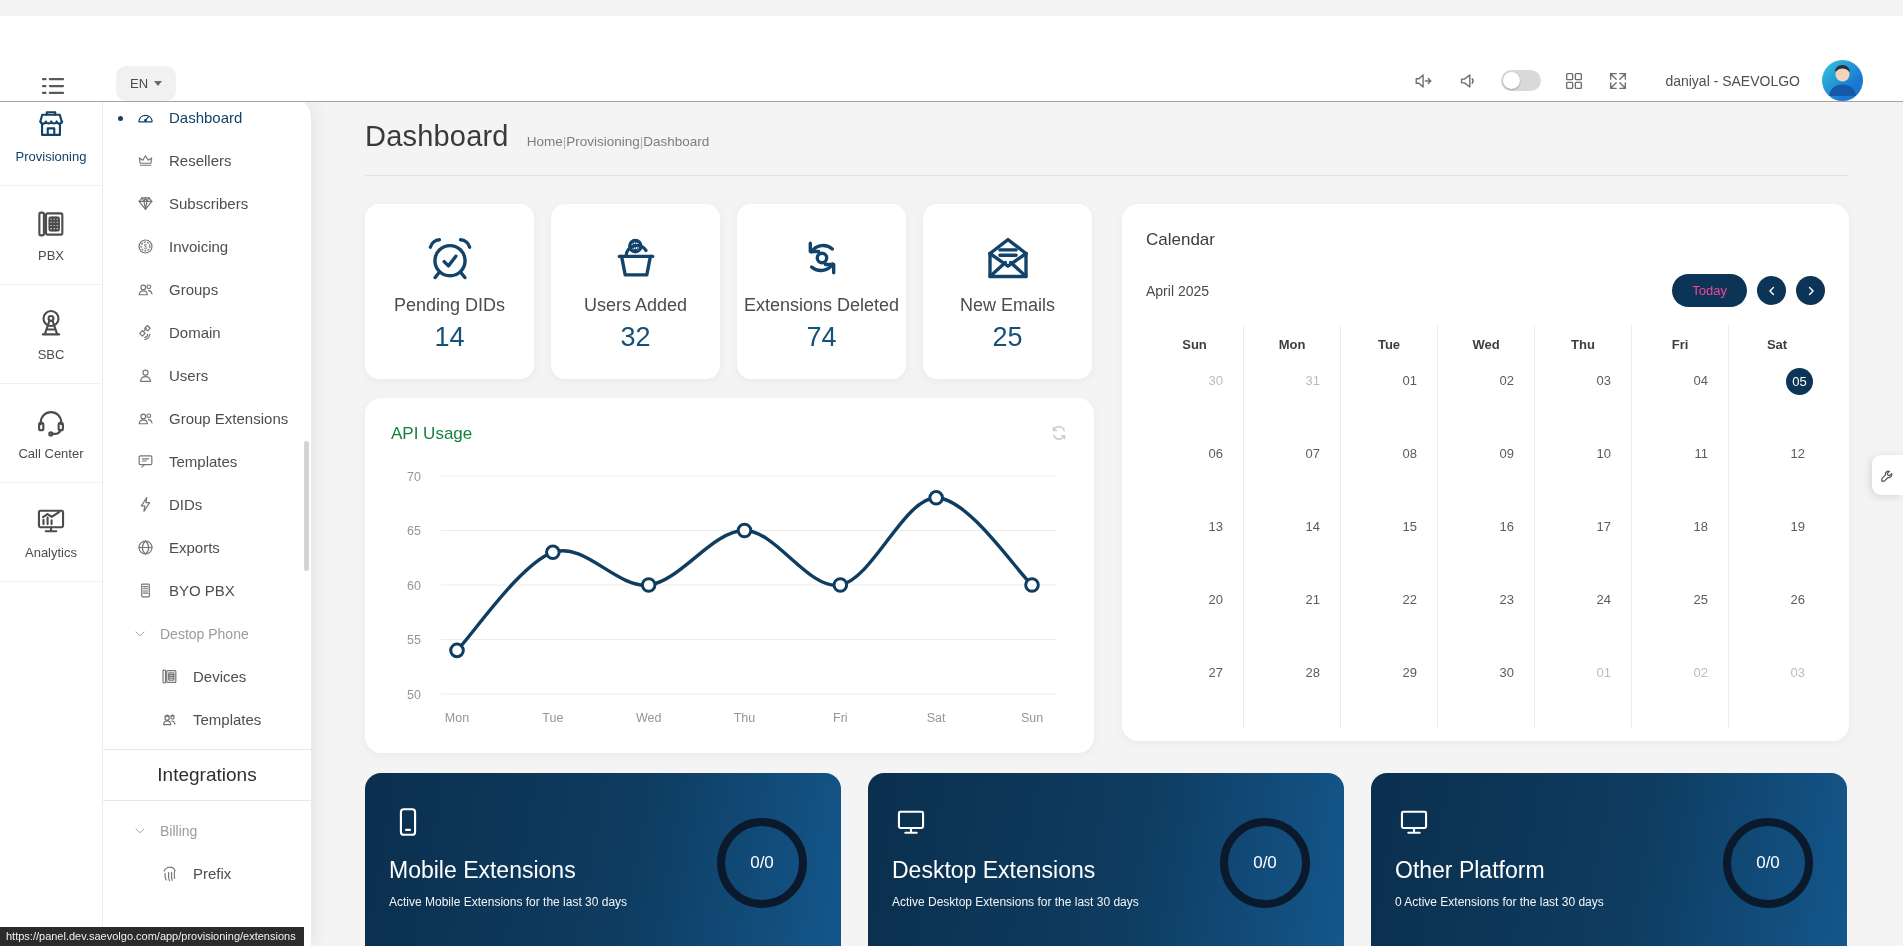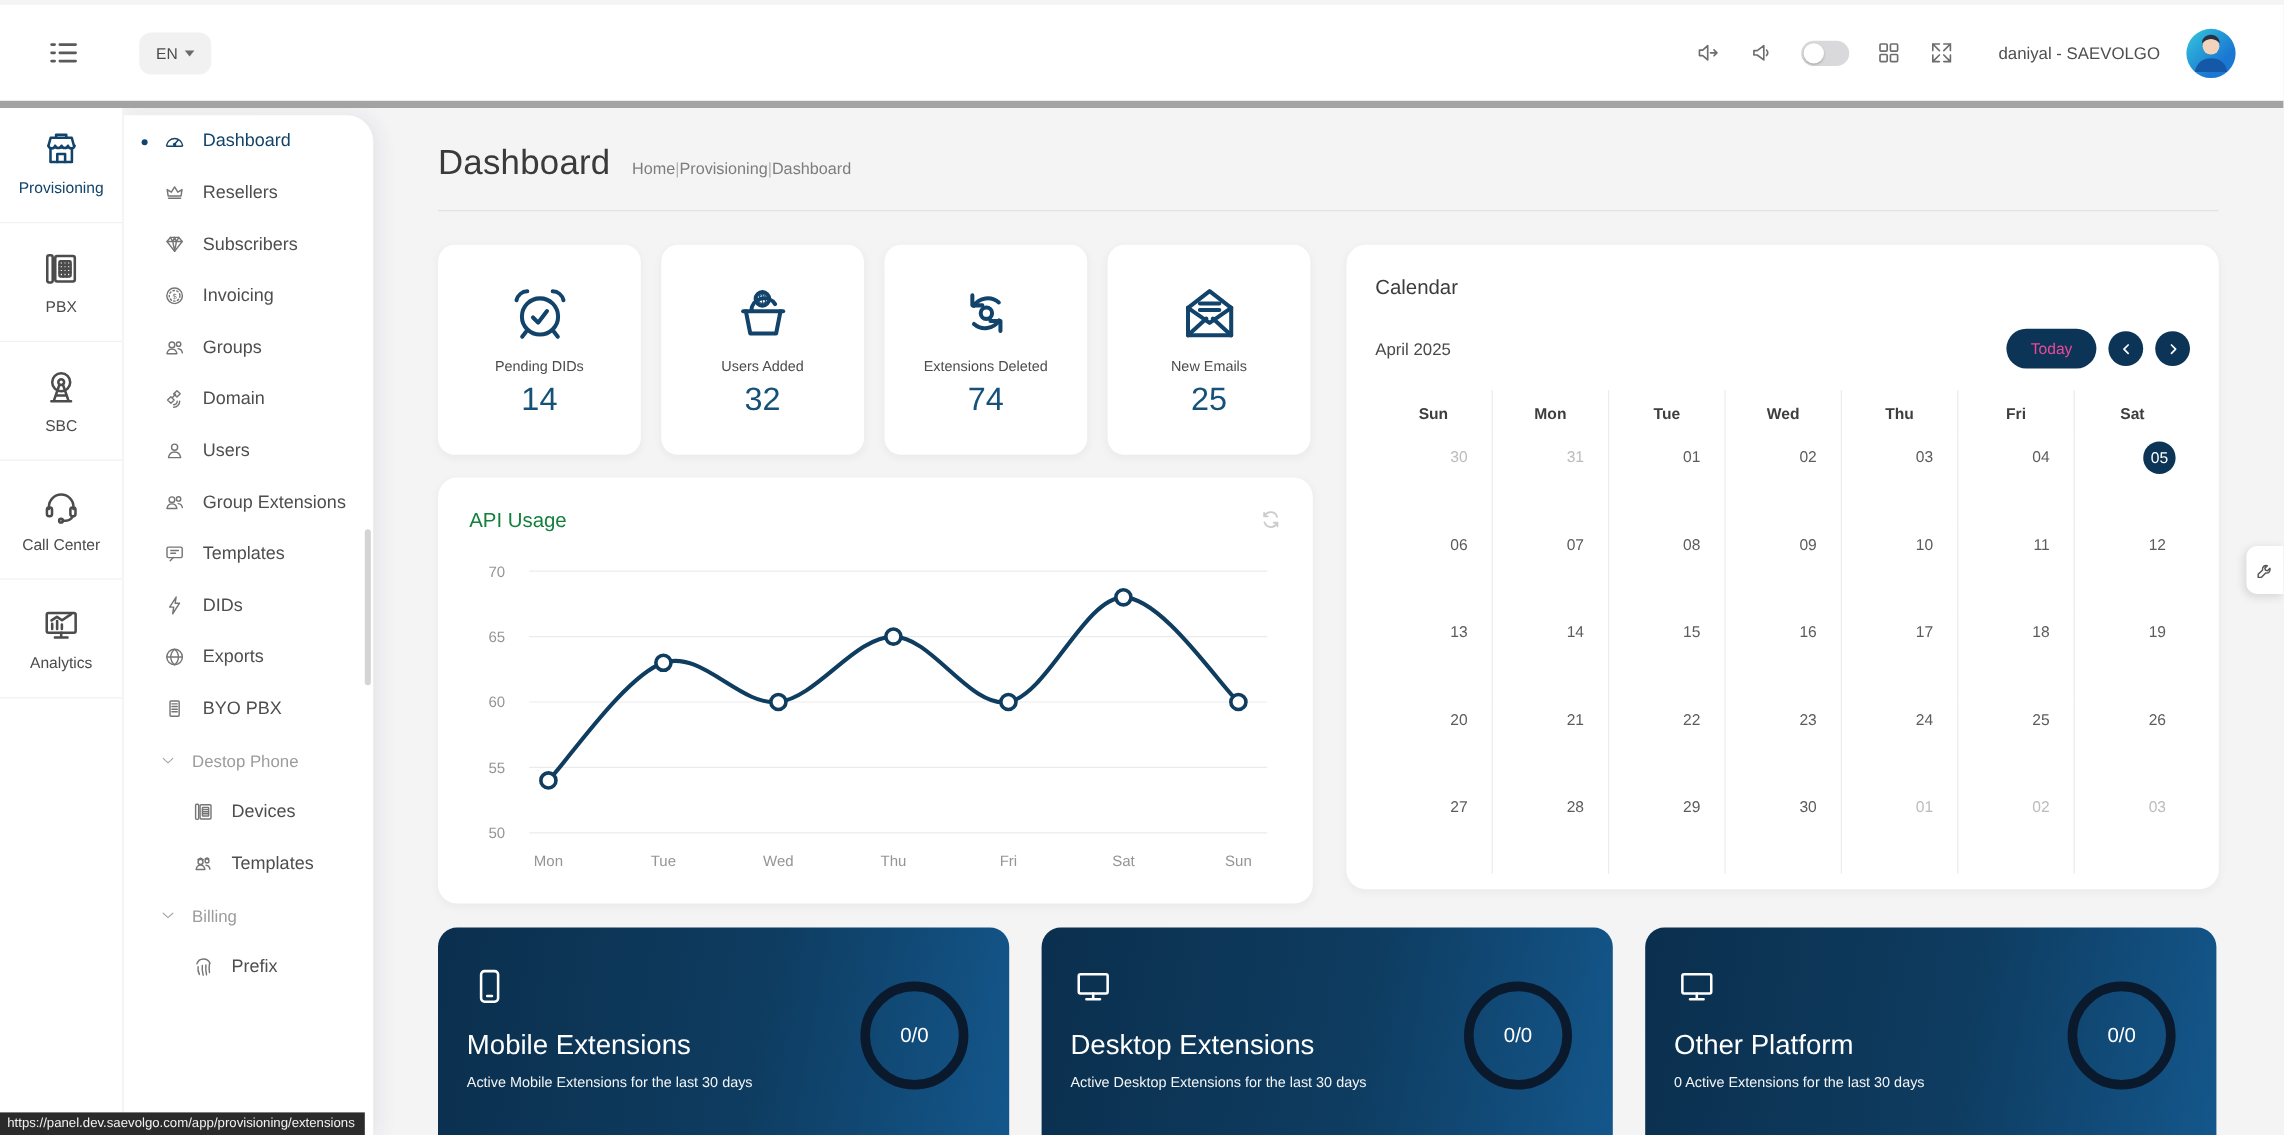--- a/index.html
+++ b/index.html
@@ -1,21 +1,21 @@
 <!DOCTYPE html>
 <html><head>
 <meta charset="utf-8">
 <style>
   * { margin:0; padding:0; box-sizing:border-box; }
   html,body { width:1903px; height:946px; }
   body { font-family:"Liberation Sans", sans-serif; background:#f4f4f5; overflow:hidden; }
   .screen { position:relative; width:1903px; height:946px; overflow:hidden; }
 
   
-  .topbar { position:absolute; top:4px; left:0; right:0; height:86px; background:#fff; border-bottom:6px solid #a3a3a3; display:flex; align-items:center; z-index:30; }
+  .topbar { position:absolute; top:16px; left:0; right:0; height:86px; background:#fff; border-bottom:1px solid #a3a3a3; display:flex; align-items:flex-end; z-index:30; }
   .burger { margin-left:38px; width:30px; height:30px; color:#5a5a5a; cursor:pointer; }
   .lang-pill { margin-left:48px; background:#f1f1f2; border:none; border-radius:10px; padding:10px 14px; font-size:13px; color:#4a4a4a; display:flex; align-items:center; gap:6px; cursor:pointer; font-family:inherit; }
   .lang-caret { width:0; height:0; border-left:4px solid transparent; border-right:4px solid transparent; border-top:5px solid #6a6a6a; }
   .topbar-right { margin-left:auto; display:flex; align-items:center; gap:22px; padding-right:40px; }
   .tb-icon { width:22px; height:22px; color:#6d6d6d; cursor:pointer; }
   .toggle { width:40px; height:21px; background:#d9d9dc; border-radius:11px; position:relative; cursor:pointer; }
   .toggle-knob { position:absolute; left:2px; top:2px; width:17px; height:17px; border-radius:50%; background:#fff; box-shadow:0 1px 2px rgba(0,0,0,.25); }
   .user-name { font-size:14px; color:#4f4f4f; margin-left:14px; }
   .avatar { width:41px; height:41px; border-radius:50%; background:linear-gradient(135deg,#35c8dc 0%,#1a77d2 70%); position:relative; overflow:hidden; cursor:pointer; }
   .avatar svg { position:absolute; inset:0; }
@@ -53,21 +53,21 @@
   .bc-item { cursor:pointer; }
 
   .content-grid { display:flex; gap:28px; margin-top:28px; }
   .col-left { width:729px; }
   .col-right { width:727px; }
 
   
   .stats-row { display:flex; gap:17px; }
   .stat-card { width:169px; height:175px; background:#fff; border-radius:14px; box-shadow:0 2px 8px rgba(30,30,60,.05); display:flex; flex-direction:column; align-items:center; justify-content:center; gap:6px; }
   .stat-card .icon { width:54px; height:54px; color:#12436a; margin-bottom:4px; }
-  .stat-label { font-size:12px; color:#4c4c4c; }
+  .stat-label { font-size:18px; color:#4c4c4c; }
   .stat-value { font-size:27px; color:#155179; }
 
   
   .api-card { margin-top:19px; background:#fff; border-radius:16px; box-shadow:0 2px 8px rgba(30,30,60,.05); height:355px; padding:26px 22px 10px 22px; position:relative; }
   .api-title { font-size:17px; color:#15803d; padding-left:4px; }
   .api-refresh { position:absolute; right:26px; top:26px; width:18px; height:18px; color:#cccccc; cursor:pointer; }
   .chart-wrap { margin-top:10px; }
   .grid-line { stroke:#ebebeb; stroke-width:1; }
   .ytick,.xtick { font-size:12.5px; fill:#959595; font-family:"Liberation Sans",sans-serif; }
   .chartline { fill:none; stroke:#0f3d60; stroke-width:3.4; stroke-linecap:round; }
@@ -359,20 +359,21 @@
           <span class="icon">
             <svg viewBox="0 0 24 24" fill="none" stroke="currentColor" stroke-width="1.5" stroke-linecap="round" stroke-linejoin="round">
               <circle cx="9" cy="10.4" r="2.6"></circle>
               <circle cx="15.8" cy="9.4" r="2"></circle>
               <path d="M4.4 18.4c.5-3 2.3-4.6 4.6-4.6s4.1 1.6 4.6 4.6zM14.8 13.9c2 .2 3.6 1.4 4.1 4.1"></path>
               <path d="M6.2 8l2.8-1.6L11.8 8M13.9 7.2l1.9-1 1.9 1"></path>
             </svg>
           </span>
           <span class="s-lbl">Templates</span>
         </div>
+        <div class="side-section"><span class="s-lbl">Integrations</span></div>
         <div class="side-group">
           <span class="icon">
             <svg viewBox="0 0 24 24" fill="none" stroke="currentColor" stroke-width="1.5" stroke-linecap="round" stroke-linejoin="round">
               <path d="M6 9l6 5.6L18 9"></path>
             </svg>
           </span>
           <span class="s-lbl">Billing</span>
         </div>
         <div class="side-item indent">
           <span class="icon">

